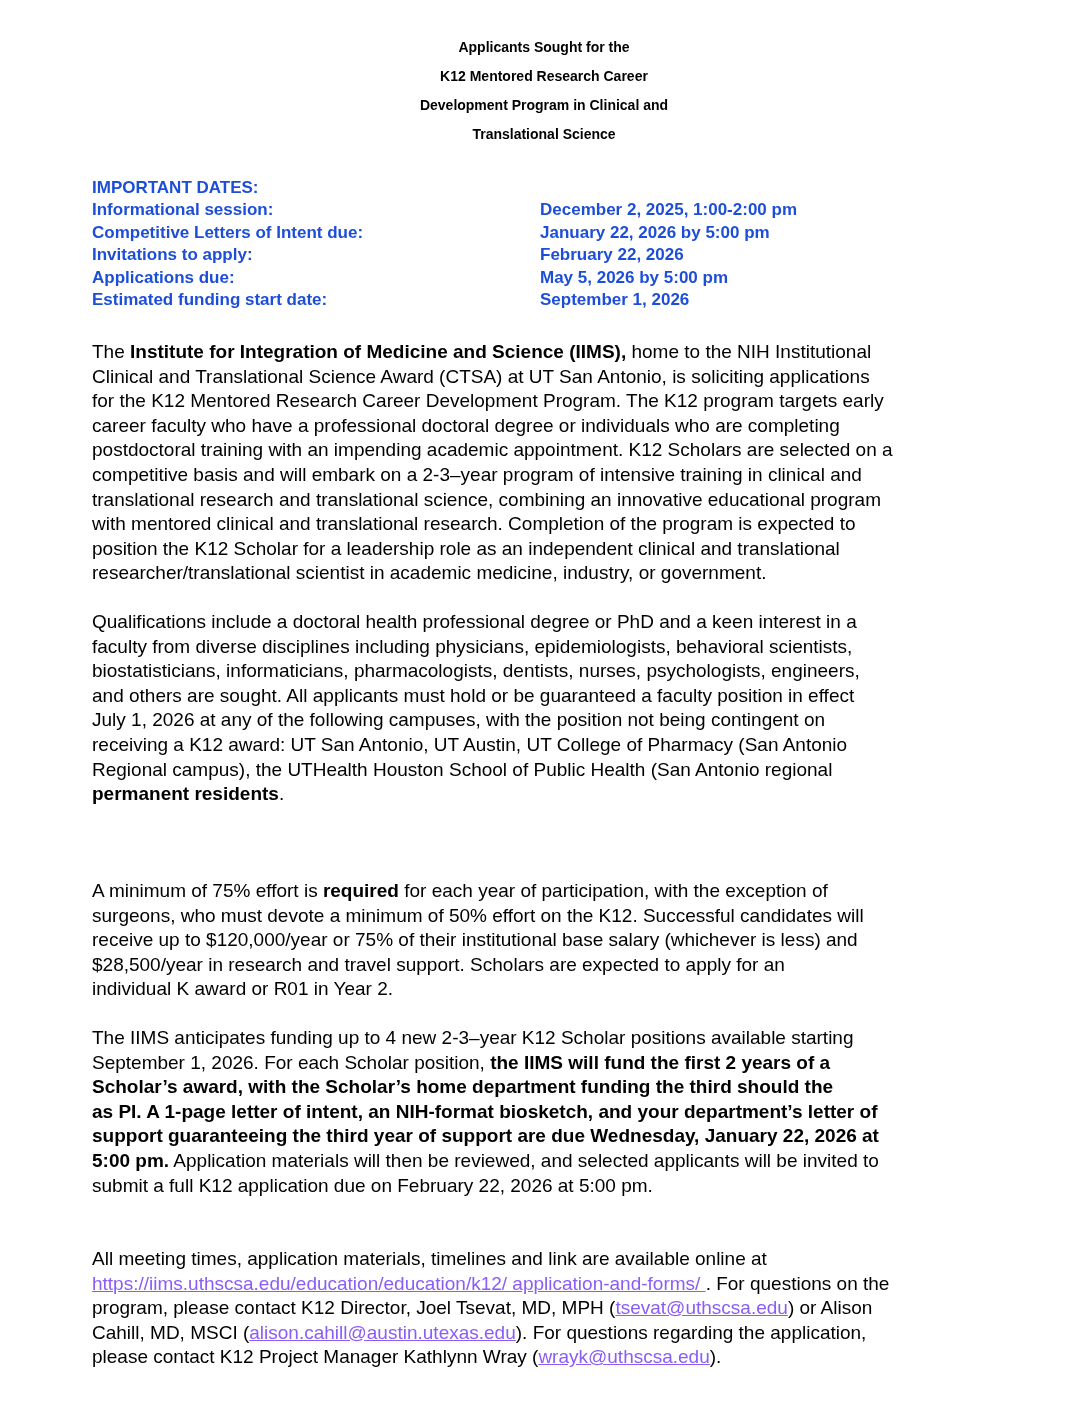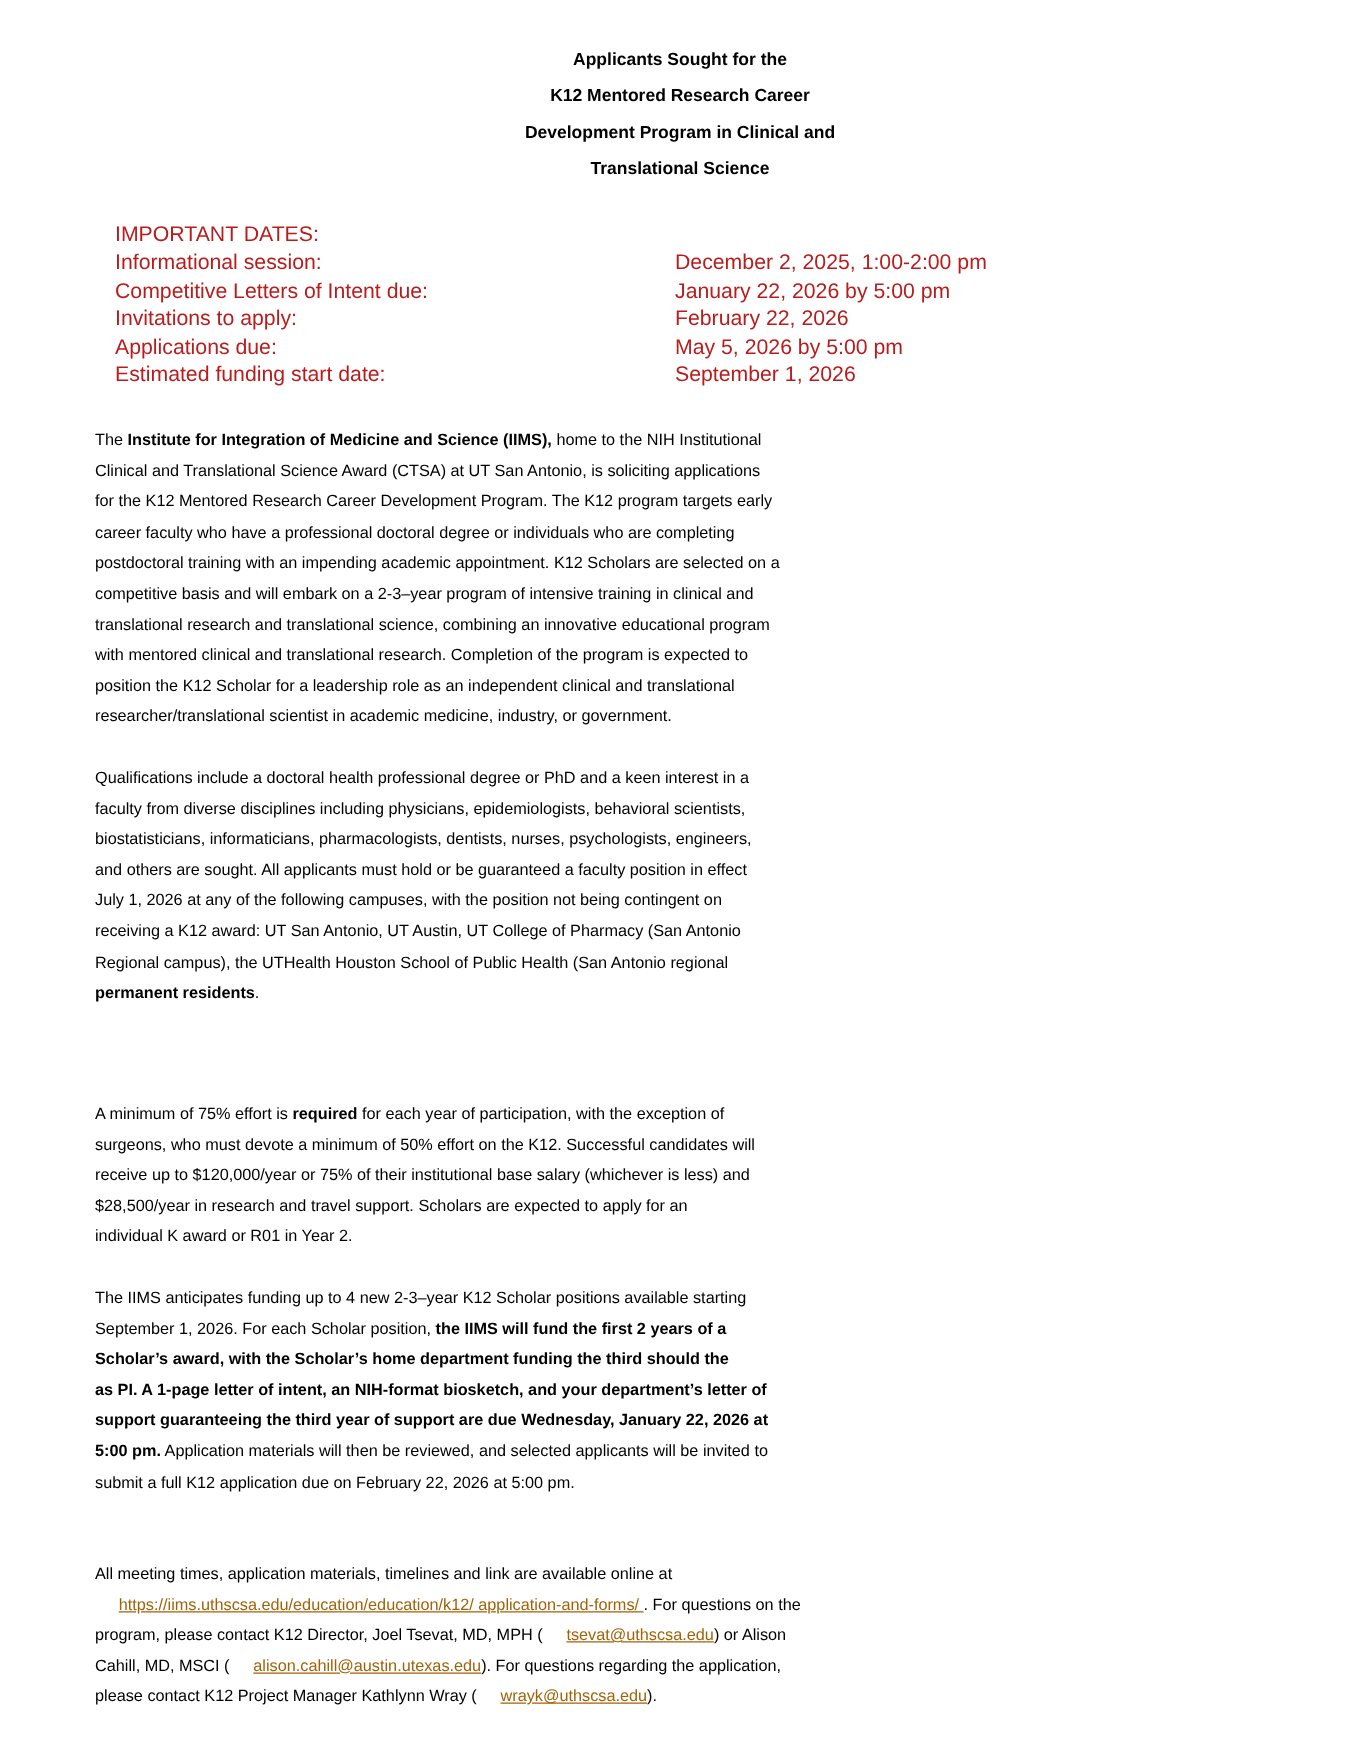--- a/index.html
+++ b/index.html
@@ -2,32 +2,32 @@
 <html><head>
 <meta charset="utf-8">
 <style>
   html, body { margin: 0; padding: 0; background: #ffffff; }
   body { width: 1088px; height: 1408px; position: relative; overflow: hidden;
          font-family: "Liberation Sans", sans-serif; color: #000; }
   .title { position: absolute; top: 33px; left: 0; width: 1088px; text-align: center;
            font-weight: bold; font-size: 14px; line-height: 29px; }
   .title div { display: block; }
   .dates { position: absolute; top: 177px; left: 92px; width: 900px;
-           color: #b91c1c; font-weight: normal; font-size: 17px; line-height: 22.4px; }
+           color: #1d4ed8; font-weight: bold; font-size: 17px; line-height: 22.4px; }
   .dates .hdr { display: block; }
   .dates .row { display: flex; }
   .dates .lbl { width: 448px; }
-  .body { position: absolute; left: 76px; width: 910px; font-size: 13px; line-height: 24.6px; }
+  .body { position: absolute; left: 92px; width: 910px; font-size: 19px; line-height: 24.6px; }
   .p1 { top: 340px; }
   .p2 { top: 610px; }
   .p3 { top: 879px; }
   .p4 { top: 1026px; }
   .p5 { top: 1247px; }
   b { font-weight: bold; }
-  a { color: #a16207; text-decoration: underline; margin-left: 19px; }
+  a { color: #8b5cf6; text-decoration: underline; }
   .ln { display: block; white-space: nowrap; }
 </style>
 </head>
 <body>
 
 <div class="title">
   <div>Applicants Sought for the</div>
   <div>K12 Mentored Research Career</div>
   <div>Development Program in Clinical and</div>
   <div>Translational Science</div>

